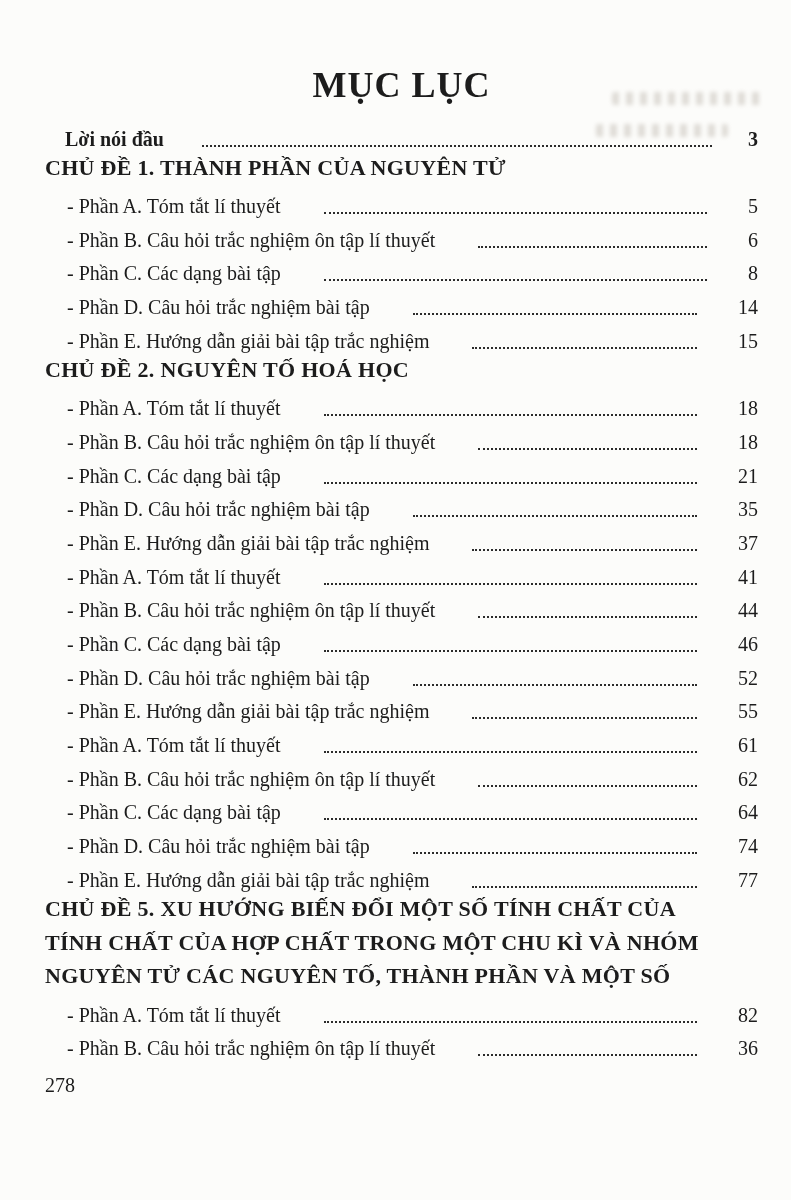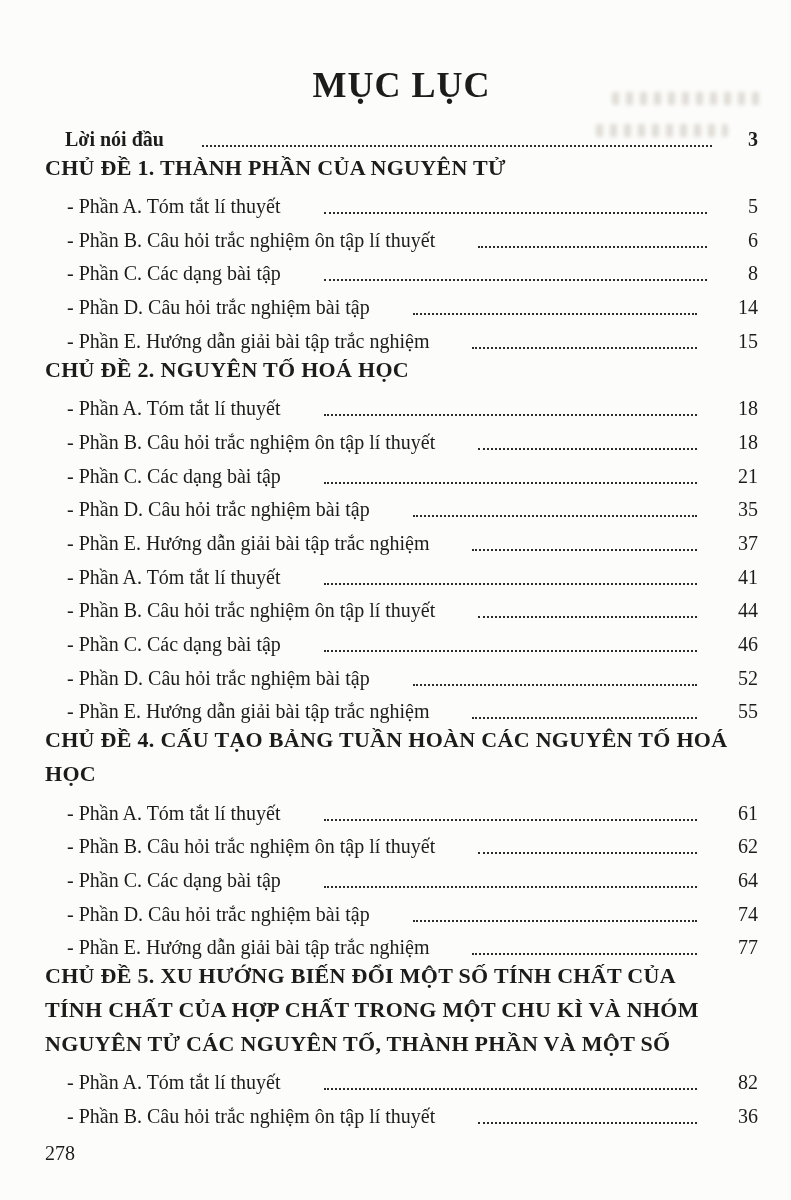--- a/index.html
+++ b/index.html
@@ -155,21 +155,20 @@
       <span class="toc-label">- Phần D. Câu hỏi trắc nghiệm bài tập</span>
       <span class="dot-leader"></span>
       <span class="toc-page">52</span>
     </div>
     <div class="toc-row item">
       <span class="toc-label">- Phần E. Hướng dẫn giải bài tập trắc nghiệm</span>
       <span class="dot-leader"></span>
       <span class="toc-page">55</span>
     </div>
 
-    <div class="chapter-heading">CHỦ ĐỀ 4. CẤU TẠO BẢNG TUẦN HOÀN CÁC NGUYÊN TỐ HOÁ HỌC</div>
     <div class="toc-row item">
       <span class="toc-label">- Phần A. Tóm tắt lí thuyết</span>
       <span class="dot-leader"></span>
       <span class="toc-page">61</span>
     </div>
     <div class="toc-row item">
       <span class="toc-label">- Phần B. Câu hỏi trắc nghiệm ôn tập lí thuyết</span>
       <span class="dot-leader"></span>
       <span class="toc-page">62</span>
     </div>

